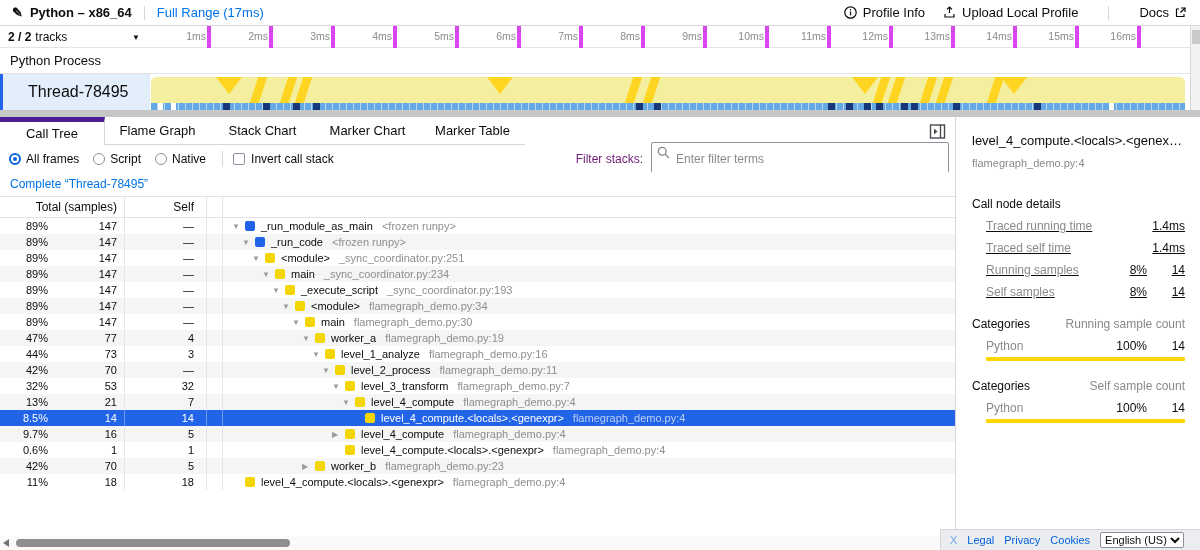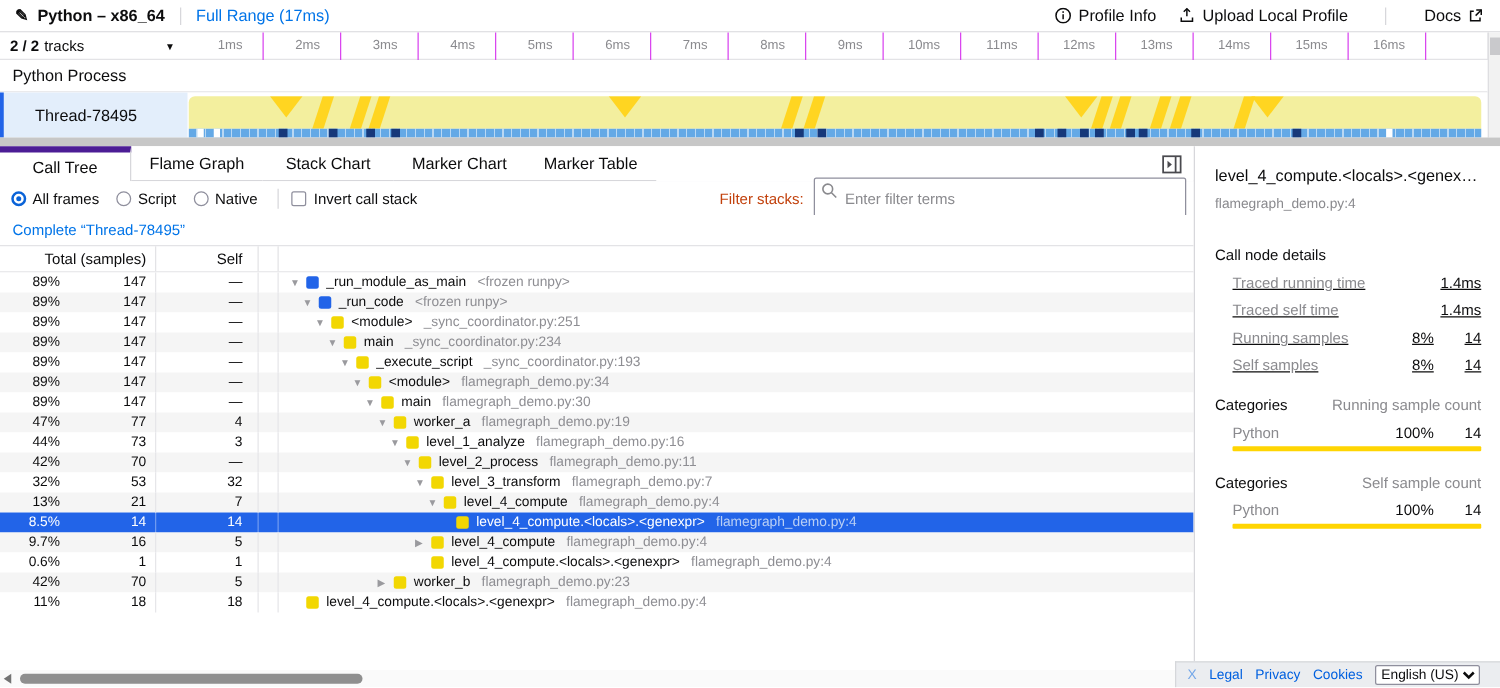--- a/index.html
+++ b/index.html
@@ -21,34 +21,34 @@
 
   
   .ruler-row { position:absolute; left:0; top:26px; width:1200px; height:22px; background:#fff;
                border-bottom:1px solid #e3e3e6; }
   .tracks-summary { position:absolute; left:8px; top:0; height:22px; display:flex; align-items:center;
                     font-size:12px; cursor:pointer; width:140px; }
   .tracks-summary b { font-weight:bold; }
   .tracks-summary .lbl { margin-left:4px; color:#0c0c0d; }
   .tracks-caret { position:absolute; right:8px; font-size:8px; color:#0c0c0d; }
   .ruler-cells { position:absolute; left:149px; top:0; height:22px; display:flex; }
-  .ruler-cell { width:62px; height:22px; border-right:1px solid #d946ef; font-size:10.5px; color:#8a8a8e;
-                text-align:right; line-height:21px; padding-right:16px; }
+  .ruler-cell { width:62px; height:22px; border-right:4px solid #d946ef; font-size:10.5px; color:#8a8a8e;
+                text-align:right; line-height:21px; padding-right:1px; }
   .right-gutter { position:absolute; left:1190px; top:26px; width:10px; height:84px; background:#f2f2f2;
                   border-left:1px solid #d7d7db; }
   .right-gutter .box { position:absolute; left:1px; top:4px; width:8px; height:14px; background:#c9c9cc; }
 
   .process-row { position:absolute; left:0; top:48px; width:1190px; height:26px; background:#fff;
                  border-bottom:1px solid #e3e3e6; display:flex; align-items:center; font-size:13px;
                  padding-left:10px; cursor:pointer; }
 
   .thread-row { position:absolute; left:0; top:74px; width:1190px; height:36px; background:#fff; cursor:pointer; }
   .thread-label { position:absolute; left:0; top:0; width:150px; height:36px; background:#e3eefb;
                   border-left:3px solid #2264e8; display:flex; align-items:center; padding-left:25px;
-                  font-size:13px; color:#0c0c0d; }
+                  font-size:16px; color:#0c0c0d; }
   .thread-canvas { position:absolute; left:150px; top:0; width:1036px; height:36px; }
   .flame-band { position:absolute; left:1px; top:3px; width:1034px; height:26px; background:#f3ef9e;
                 border-radius:5px 5px 0 0; overflow:hidden; }
   .mk-tri { position:absolute; top:0; width:0; height:0;
             border-left:13px solid transparent; border-right:13px solid transparent;
             border-top:17px solid #ffd521; }
   .mk-slash { position:absolute; top:0; width:9px; height:26px; background:#ffd521; transform:skewX(-18deg); }
   .sample-strip { position:absolute; left:1px; top:29px; width:1034px; height:7px; background:#64a9e6;
                   background-image:repeating-linear-gradient(to right, transparent 0 6px, rgba(255,255,255,.55) 6px 7px); }
   .sm-dark { position:absolute; top:0; width:7px; height:7px; background:#16387a; }
@@ -70,21 +70,21 @@
   .radio { width:12px; height:12px; border:1px solid #8f8f9d; border-radius:50%; background:#fff;
            margin-right:5px; position:relative; flex:none; cursor:pointer; }
   .radio.checked { border:2px solid #0a63d8; }
   .radio.checked::after { content:""; position:absolute; left:2px; top:2px; width:4px; height:4px;
                           border-radius:50%; background:#0a63d8; }
   .ctrl-item { display:flex; align-items:center; cursor:pointer; }
   .ctrl-sep { width:1px; height:16px; background:#d7d7db; margin:0 10px 0 16px; }
   .checkbox { width:12px; height:12px; border:1px solid #8f8f9d; border-radius:2px; background:#fff;
               margin-right:6px; flex:none; cursor:pointer; }
   .filter-wrap { margin-left:auto; display:flex; align-items:center; padding-right:6px; }
-  .filter-label { color:#c2410c; margin-right:8px; }
+  .filter-label { color:#701a75; margin-right:8px; }
   .filter-input-box { position:relative; width:298px; height:34px;text-decoration:underline; }
   .filter-input-box svg { position:absolute; left:6px; top:4px; }
   .filter-input { width:100%; height:100%; border:1px solid #8f8f9d; border-radius:2px; padding:0 6px 0 24px;
                   font-size:12px; font-family:"Liberation Sans",sans-serif; color:#0c0c0d; outline:none; }
   .filter-input::placeholder { color:#8a8a8e; }
 
   
   .content { position:absolute; left:0; top:172px; width:955px; height:364px; background:#fff; overflow:hidden; }
   .breadcrumb { height:24px; display:flex; align-items:center; padding-left:10px; font-size:12px; }
   .breadcrumb a { color:#0074e8; text-decoration:none; cursor:pointer; }

